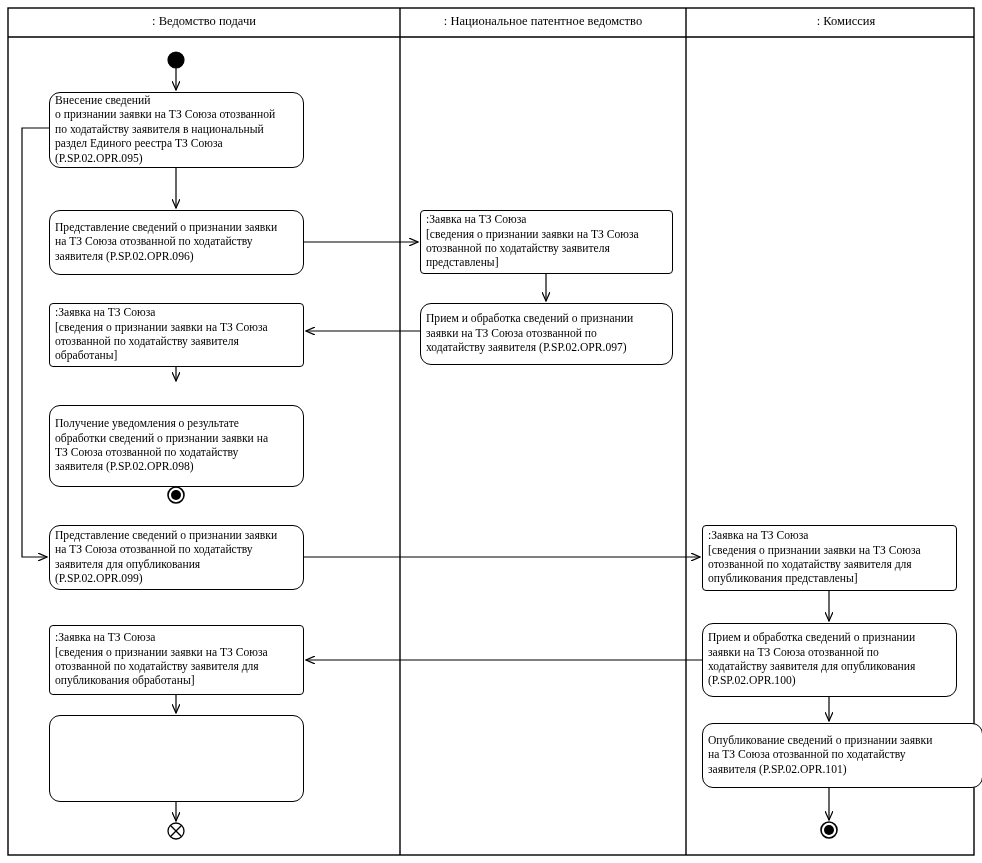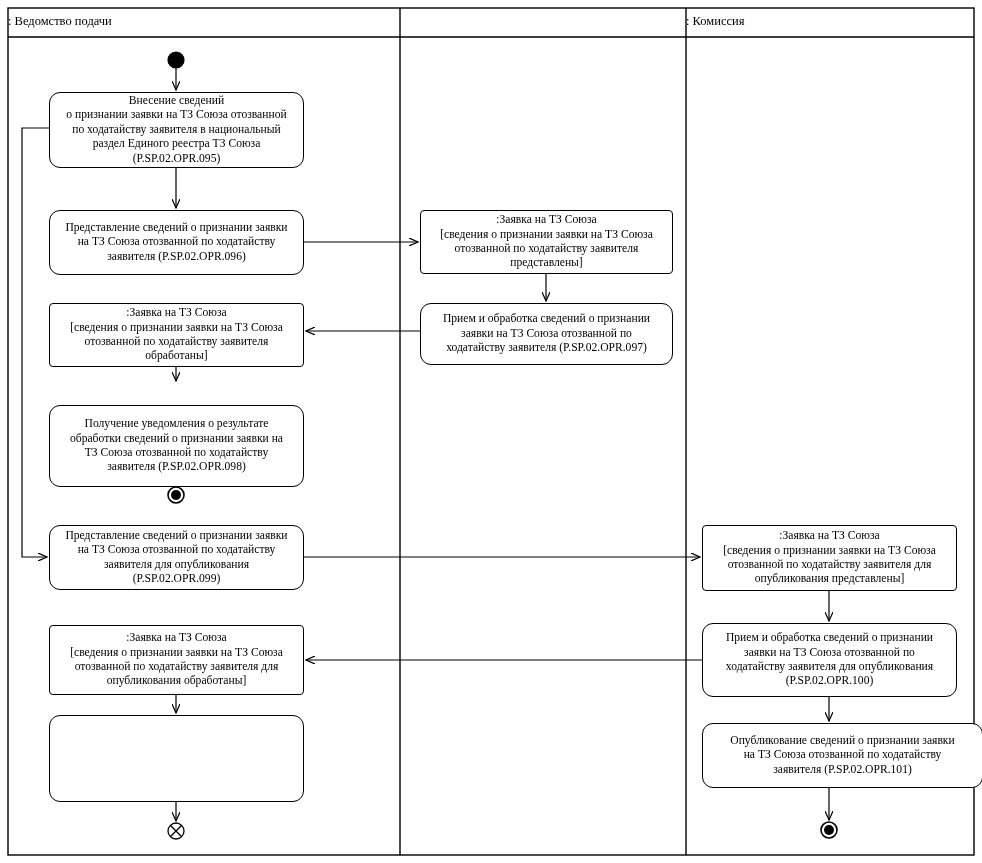--- a/index.html
+++ b/index.html
@@ -21,34 +21,33 @@
   svg.layer {
     position: absolute;
     left: 0;
     top: 0;
     width: 982px;
     height: 863px;
     pointer-events: none;
   }
   .lane-header-label {
     position: absolute;
-    text-align: left;
+    text-align: center;
     font-size: 12.5px;
     line-height: 15px;
     white-space: nowrap;
   }
   .node {
     position: absolute;
     box-sizing: border-box;
     border: 1.3px solid #000000;
     background: #ffffff;
     display: flex;
     align-items: center;
     justify-content: center;
-    text-align: center;
     font-size: 11.6px;
     line-height: 14.4px;
     padding: 2px 5px;
   }
   .node.action {
     border-radius: 11px;
   }
   .node.object {
     border-radius: 4px;
   }
@@ -116,20 +115,23 @@
     <circle cx="829" cy="830" r="5" fill="#000" stroke="none"></circle>
 
     <circle cx="176" cy="831" r="8" fill="#fff" stroke="#000" stroke-width="1.3"></circle>
     <line x1="170.3" y1="825.3" x2="181.7" y2="836.7" stroke="#000" stroke-width="1.3"></line>
     <line x1="181.7" y1="825.3" x2="170.3" y2="836.7" stroke="#000" stroke-width="1.3"></line>
   </svg>
 
   <div class="lane-header-label" style="left:8px; top:14px; width:392px;">
     <span>: Ведомство подачи</span>
   </div>
+  <div class="lane-header-label" style="left:400px; top:14px; width:286px;">
+    <span>: Национальное патентное ведомство</span>
+  </div>
   <div class="lane-header-label" style="left:686px; top:14px; width:320px;">
     <span>: Комиссия</span>
   </div>
 
   <div class="node action" style="left:49px; top:92px; width:255px; height:76px;">
     <span class="node-text">Внесение сведений
 о признании заявки на ТЗ Союза отозванной
 по ходатайству заявителя в национальный
 раздел Единого реестра ТЗ Союза
 (P.SP.02.OPR.095)</span>

